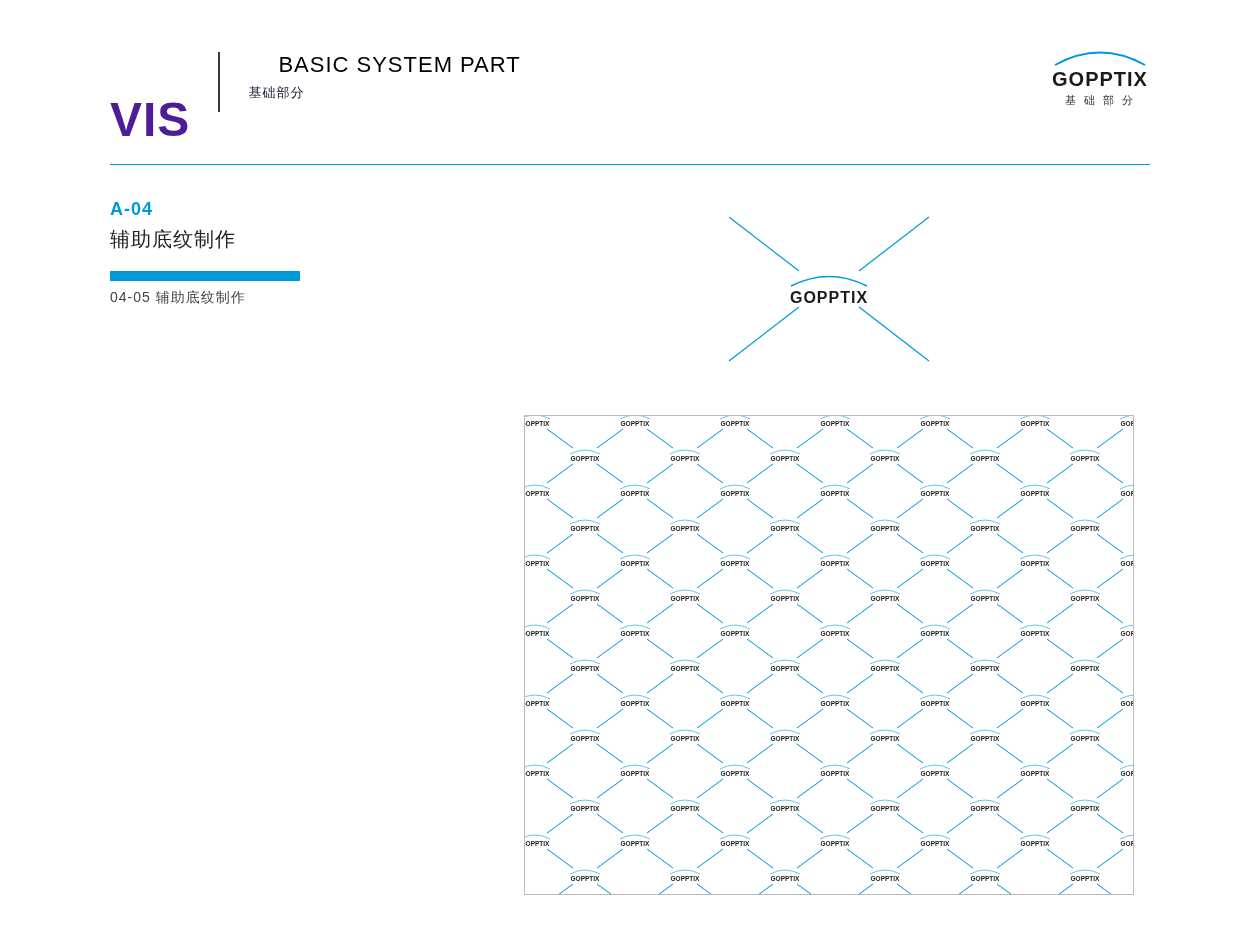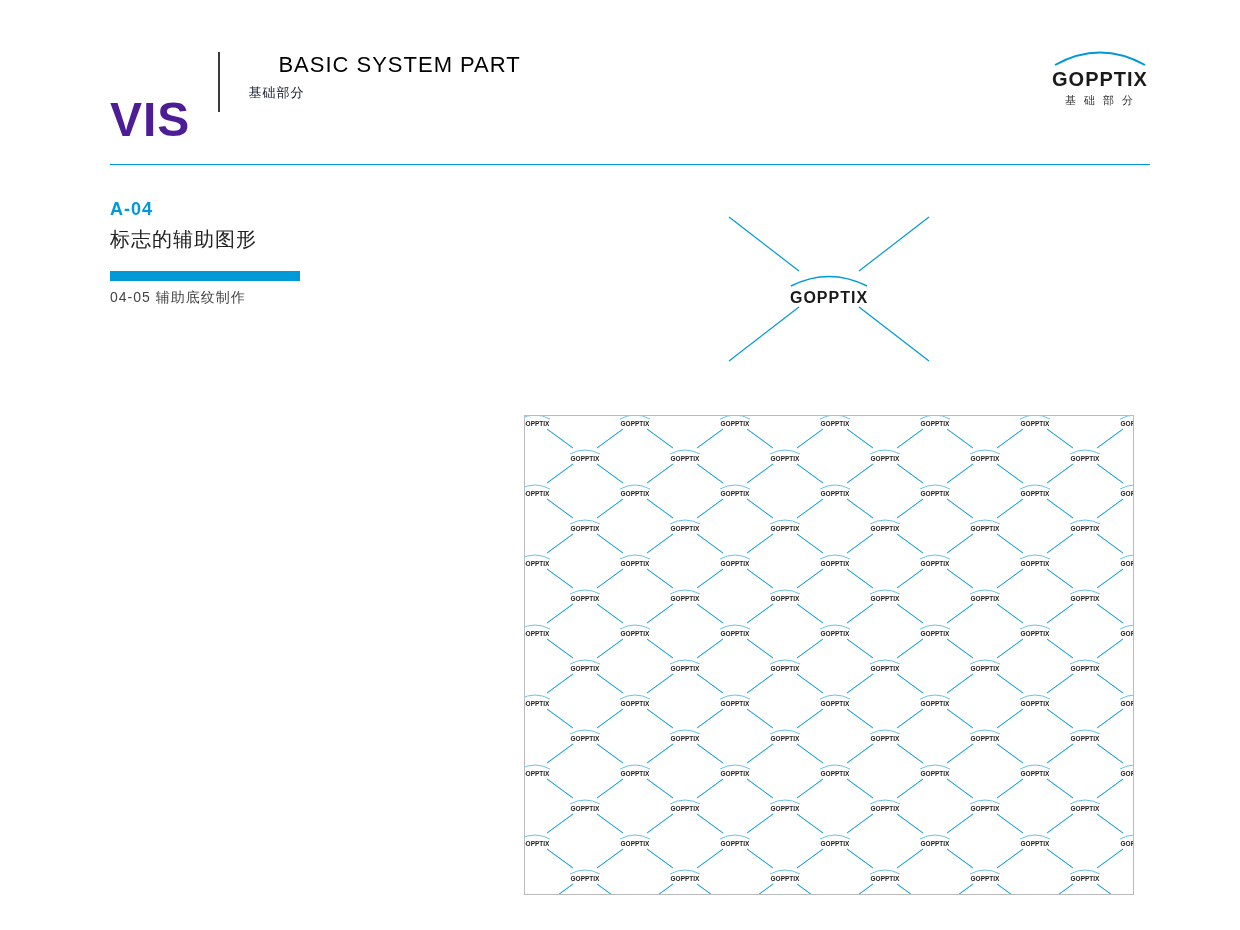--- a/index.html
+++ b/index.html
@@ -165,21 +165,21 @@
     <div class="logo-text">GOPPTIX</div>
     <div class="logo-cn">基础部分</div>
   </div>
 </div>
 
 <div class="hrule"></div>
 
 <div class="content">
   <div class="left-col">
     <div class="section-code">A-04</div>
-    <div class="section-title">标志的辅助图形</div>
+    <div class="section-title">辅助底纹制作</div>
     <div class="blue-bar"></div>
     <div class="sub-num">04-05  辅助底纹制作</div>
   </div>
 
   <div class="right-col">
     <div class="single-unit">
       <svg viewBox="0 0 260 180">
         <line x1="30" y1="18" x2="100" y2="72" stroke="#0099d8" stroke-width="1.2"></line>
         <line x1="230" y1="18" x2="160" y2="72" stroke="#0099d8" stroke-width="1.2"></line>
         <line x1="30" y1="162" x2="100" y2="108" stroke="#0099d8" stroke-width="1.2"></line>

